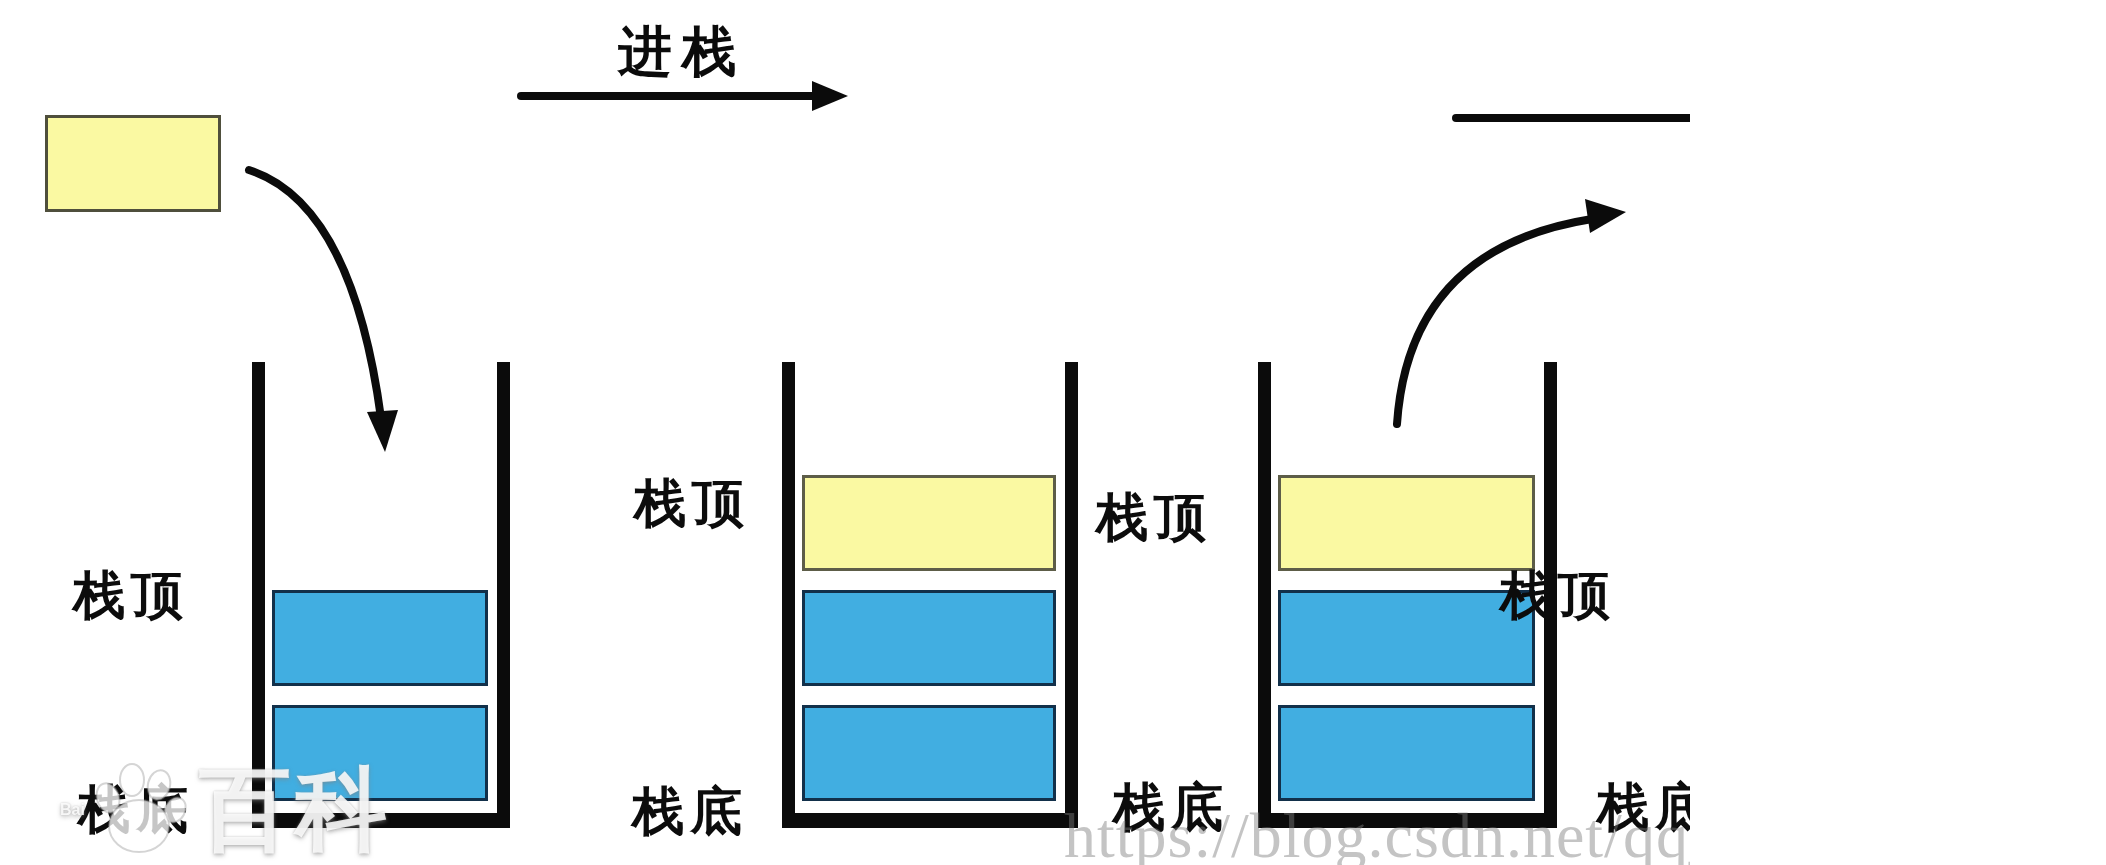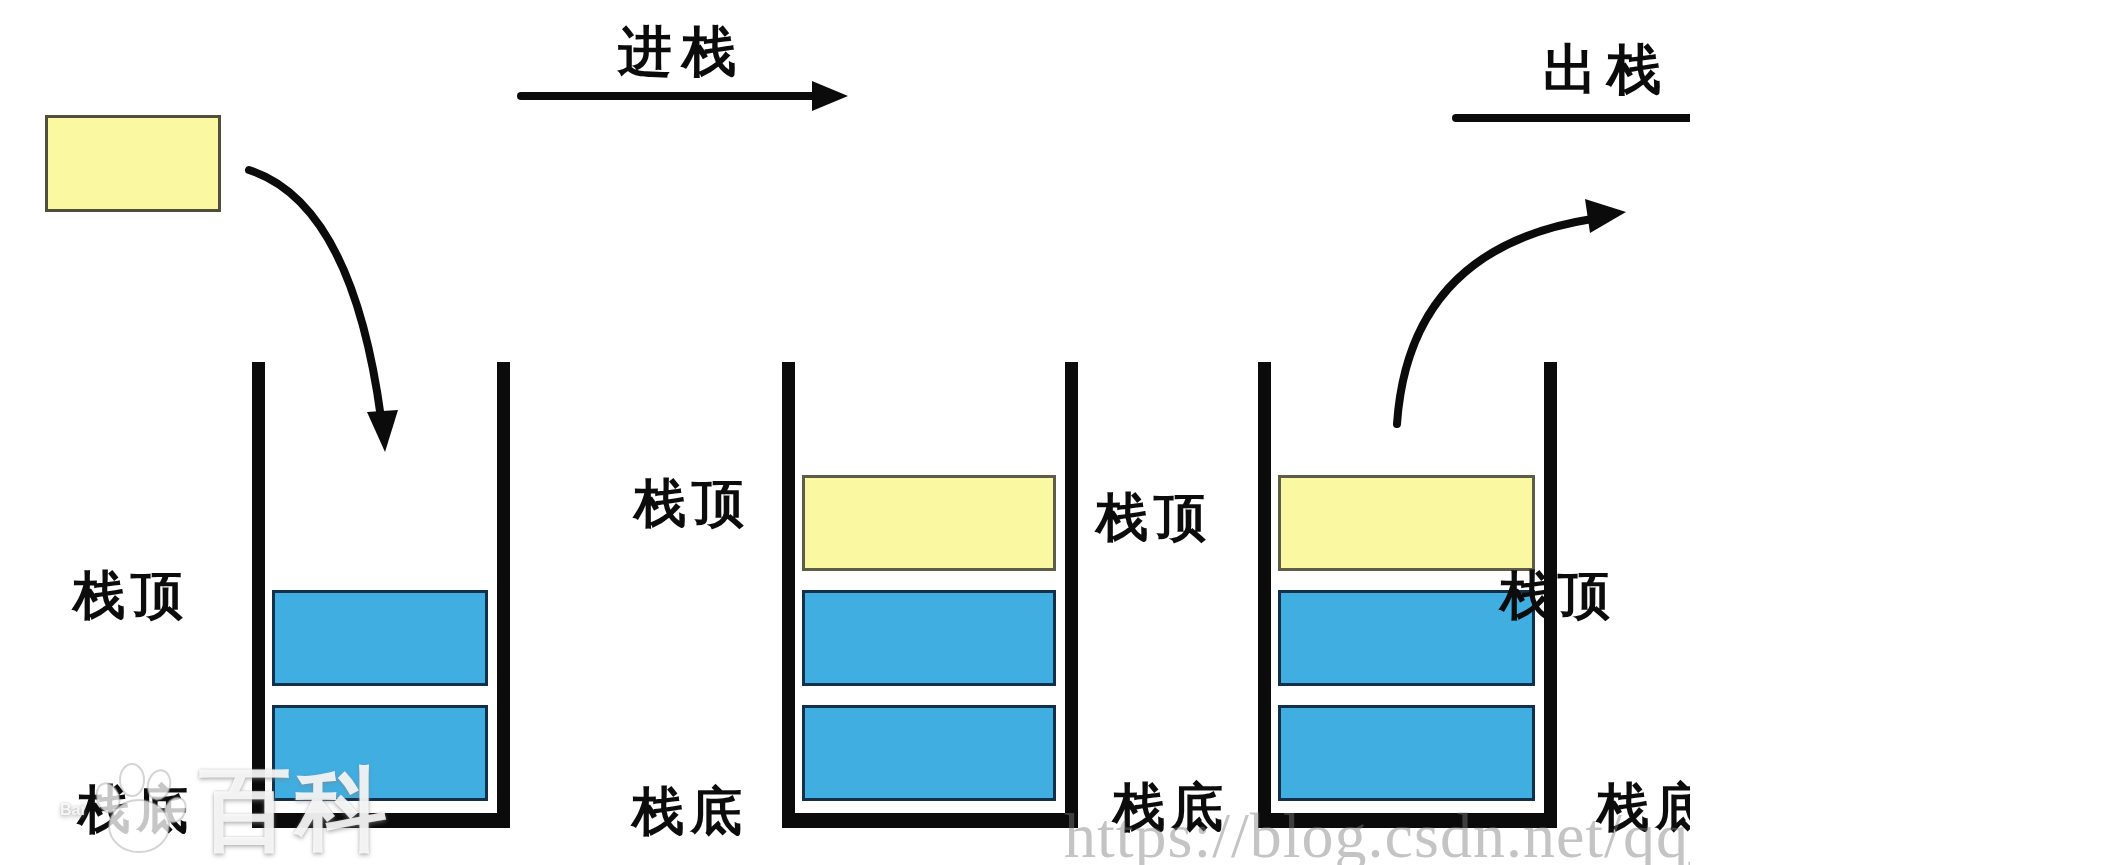--- a/index.html
+++ b/index.html
@@ -85,21 +85,20 @@
   }
 </style>
 </head>
 <body>
 
 <div class="canvas">
 
   <div class="free-item" style="background: rgb(250, 249, 162);"></div>
 
   <div class="op-label op-push">进栈</div>
-  <div class="op-label op-pop">出栈</div>
 
   <svg class="arrows" width="2106" height="865" viewBox="0 0 2106 865">
 
     <g>
       <line x1="521" y1="96" x2="816" y2="96" stroke="#0b0b0b" stroke-width="8" stroke-linecap="round"></line>
       <polygon points="812,81 848,96 812,111" fill="#0b0b0b"></polygon>
     </g>
 
     <g>
       <line x1="1456" y1="118" x2="1710" y2="118" stroke="#0b0b0b" stroke-width="8" stroke-linecap="round"></line>

